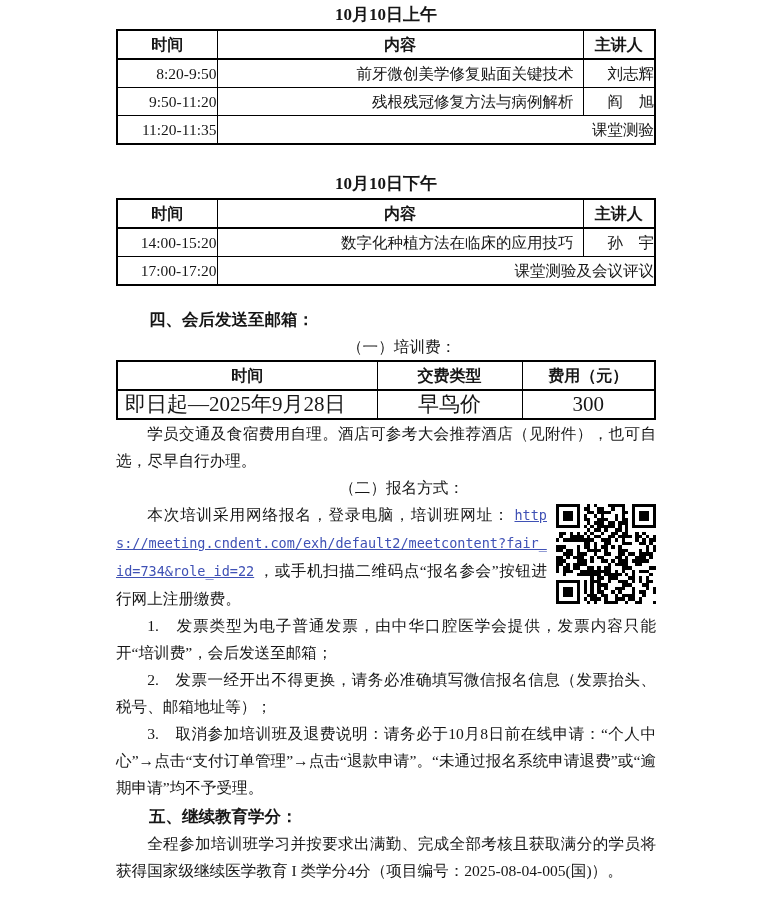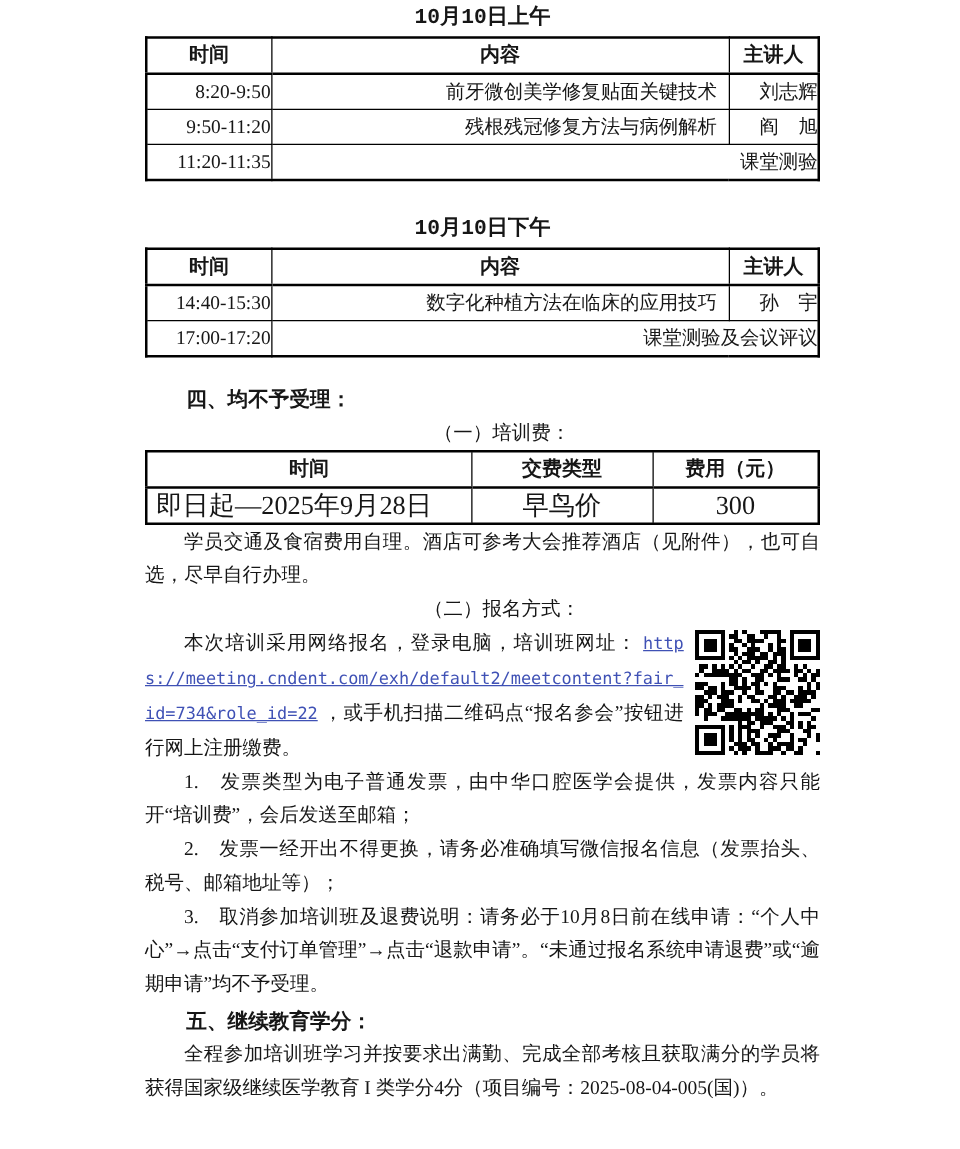--- a/index.html
+++ b/index.html
@@ -12,21 +12,20 @@
     font-family:"Liberation Serif","DejaVu Serif",serif;
     font-size:15.6px;
     line-height:27px;
   }
   .day-title{
     font-size:17px;
     font-weight:700;
     text-align:center;
     line-height:21px;
     margin:0 0 4px 0;
-    font-family:Liberation Mono, monospace;
   }
   .gap-title{margin-top:28px;}
   table{
     width:100%;
     border-collapse:collapse;
     table-layout:fixed;
     border:2px solid #000;
   }
   th,td{border:1px solid #000;padding:0;}
   thead th{border-bottom:2px solid #000;font-weight:700;font-size:16px;}
@@ -105,32 +104,32 @@
       </colgroup>
     <thead>
       <tr>
         <th>时间</th>
         <th>内容</th>
         <th>主讲人</th>
       </tr>
     </thead>
     <tbody>
       <tr>
-        <td class="cell-time">14:40-15:30</td>
+        <td class="cell-time">14:00-15:20</td>
         <td class="cell-content">数字化种植方法在临床的应用技巧</td>
         <td class="cell-speaker">孙　宇</td>
       </tr>
       <tr>
         <td class="cell-time">17:00-17:20</td>
         <td class="cell-merged" colspan="2">课堂测验及会议评议</td>
       </tr>
     </tbody>
   </table>
 
-  <p class="heading h4">四、均不予受理：</p>
+  <p class="heading h4">四、会后发送至邮箱：</p>
   <p class="sub">（一）培训费：</p>
 
   <table class="fee">
     <colgroup>
         <col style="width:260px">
         <col style="width:145px">
         <col>
       </colgroup>
     <thead>
       <tr>

